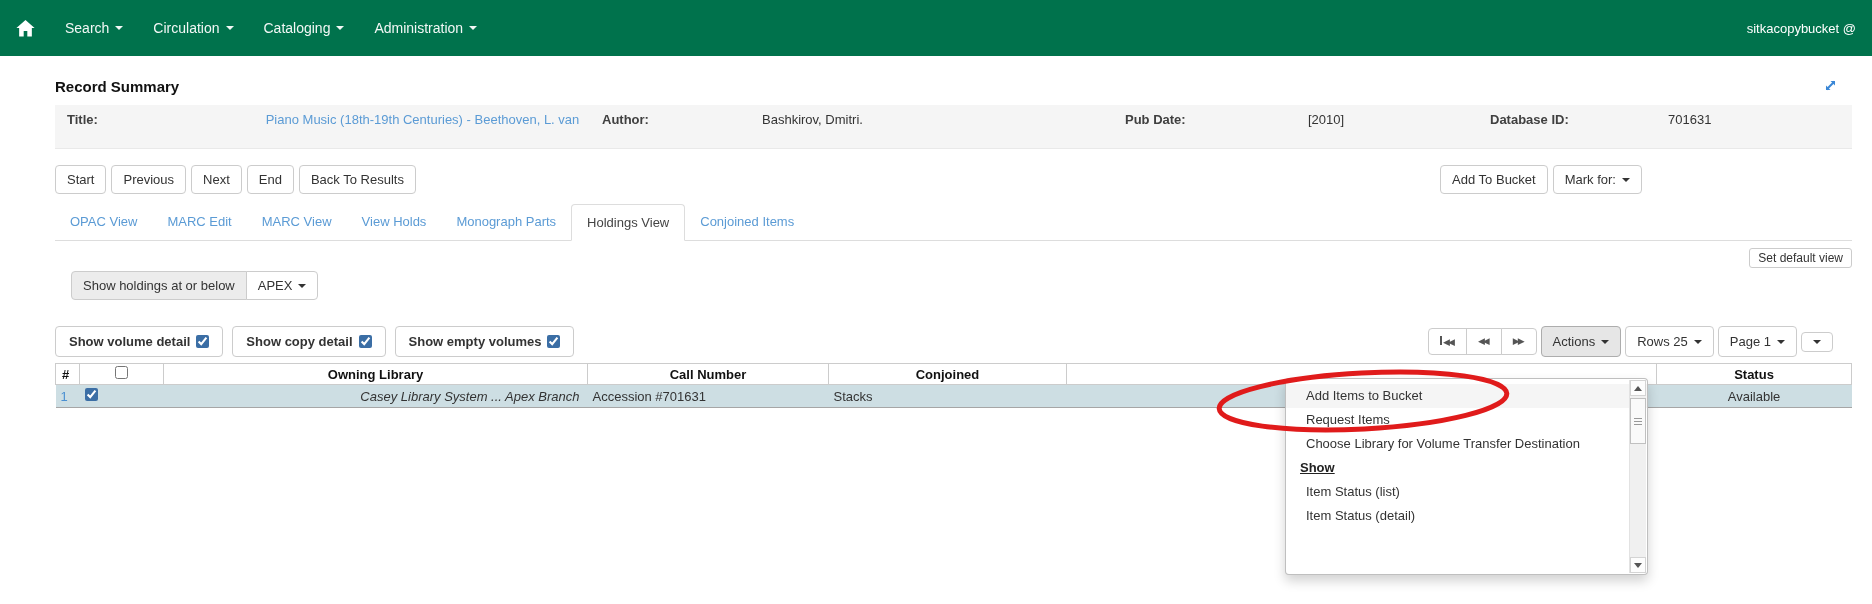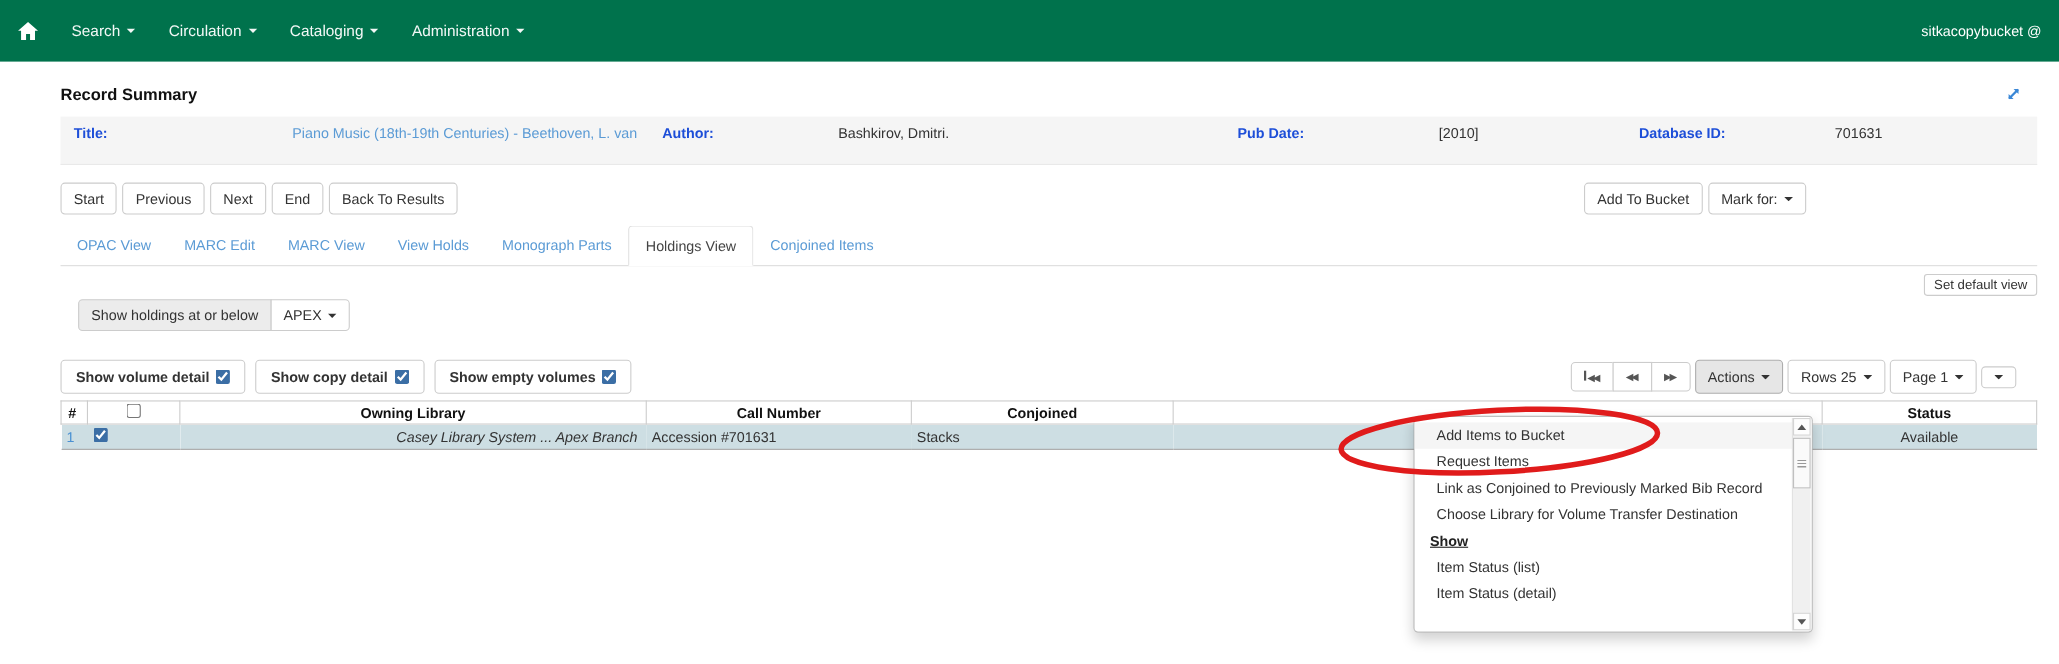--- a/index.html
+++ b/index.html
@@ -18,21 +18,21 @@
 
   
   .container { padding:0 20px 0 55px; position:relative; }
 
   .rs-head { margin-top:22px; display:flex; justify-content:space-between; align-items:flex-start; }
   .rs-title { font-size:15px; font-weight:bold; color:#111; }
 
   .summary-band { margin-top:8px; background:#f5f5f5; border-bottom:1px solid #e9e9e9;
     display:grid; grid-template-columns:200px 335px 172px 351px 195px 170px 190px 1fr;
     padding:7px 0 6px 0; min-height:44px; font-size:13px; }
-  .summary-band .lbl { font-weight:bold; color:#1d4ed8; padding-left:12px; }
+  .summary-band .lbl { font-weight:bold; color:#404040; padding-left:12px; }
   .summary-band .val { color:#333; }
   .title-val { text-align:center; }
   a.rec-link { color:#5b9bd5; text-decoration:none;text-align:center; }
 
   
   .btn { display:inline-flex; align-items:center; gap:6px; border:1px solid #ccc; background:#fff;
     color:#333; font-size:13px; padding:6px 11px; border-radius:4px; cursor:pointer; white-space:nowrap;
     font-family:inherit; }
   .btn-gray { background:#e6e6e6; border-color:#adadad; }
   .btn-muted { background:#ececec; color:#333; }
@@ -275,21 +275,20 @@
         <td class="c-status">Available</td>
       </tr>
     </tbody>
   </table>
 
 </div>
 
 <div class="dropdown-menu">
   <div class="menu-item hl">Add Items to Bucket</div>
   <div class="menu-item">Request Items</div>
-  <div class="menu-item">Link as Conjoined to Previously Marked Bib Record</div>
   <div class="menu-item">Choose Library for Volume Transfer Destination</div>
   <div class="menu-header">Show</div>
   <div class="menu-item">Item Status (list)</div>
   <div class="menu-item">Item Status (detail)</div>
 
   <div class="menu-scrollbar">
     <div class="sb-arrow sb-up">
         <span class="tri-up"></span>
       </div>
     <div class="sb-thumb">

